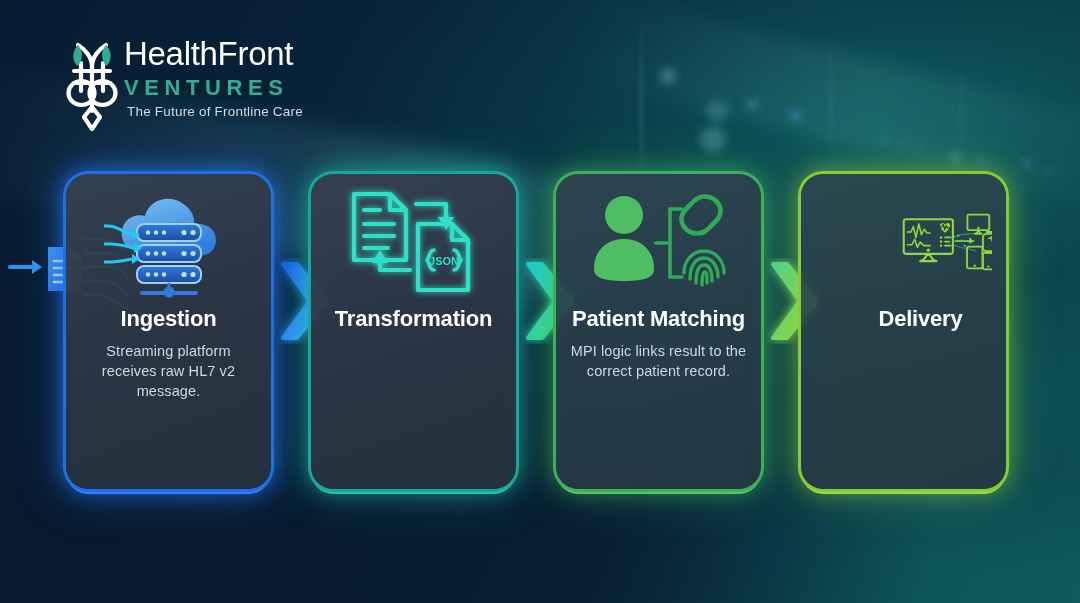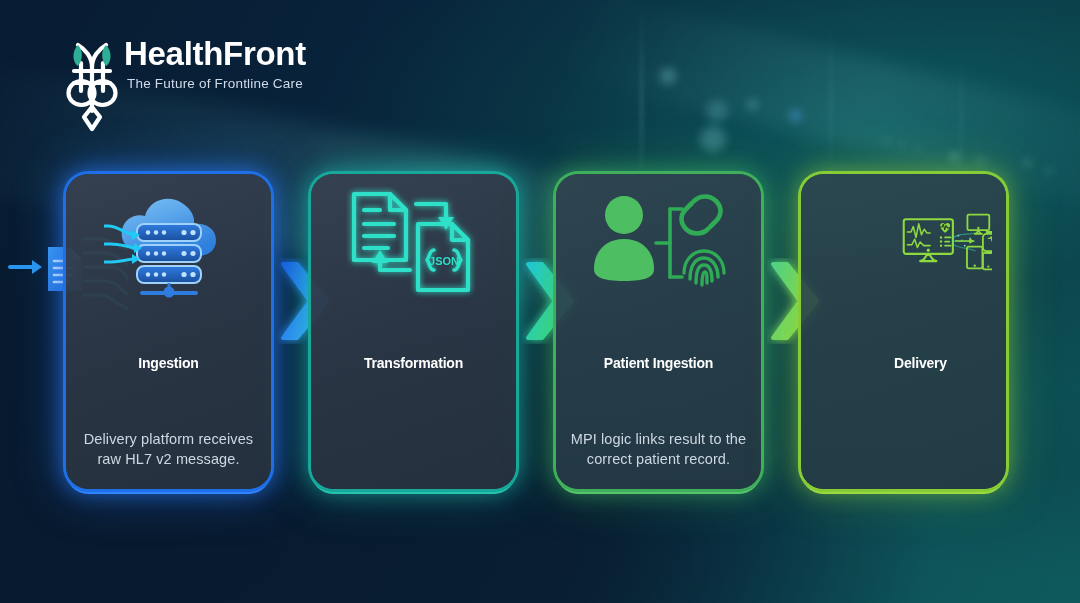--- a/index.html
+++ b/index.html
@@ -46,21 +46,21 @@
     background:linear-gradient(180deg, rgba(150,240,240,0) 0%, rgba(150,240,240,.22) 55%, rgba(150,240,240,0) 100%);
     filter:blur(2px); opacity:.5;
   }
   .bokeh{ position:absolute; border-radius:50%; filter:blur(5px); pointer-events:none; }
 
   
   #logo-block{ position:absolute; left:64px; top:33px; width:320px; height:110px; }
   #logo-mark{ position:absolute; left:0; top:0; }
   #logo-text{ position:absolute; left:60px; top:1px; }
   .brand-main{
-    font-size:33px; font-weight:bold; color:#ffffff; letter-spacing:-0.3px;
+    font-size:33px; font-weight:normal; color:#ffffff; letter-spacing:-0.3px;
     line-height:40px; white-space:nowrap;
   }
   .brand-sub{
     font-size:22px; font-weight:bold; color:#2fae96; letter-spacing:5.6px;
     line-height:28px; white-space:nowrap;
   }
   .brand-tag{
     font-size:13.5px; color:#cfdbe6; letter-spacing:.2px;
     line-height:20px; margin-top:0; margin-left:3px; white-space:nowrap;
   }
@@ -70,25 +70,25 @@
 
   .card{
     position:absolute; top:4px; width:205px; height:315px;
     border-radius:22px;
     background:linear-gradient(160deg, rgba(54,65,80,0.96) 0%, rgba(44,55,70,0.95) 45%, rgba(38,49,63,0.96) 100%);
     padding:0 14px;
     display:flex; flex-direction:column; align-items:center;
     overflow:visible;
   }
   .card-content{ position:relative; z-index:3; width:100%; height:100%;
-    display:flex; flex-direction:column; align-items:center;gap:44px; }
+    display:flex; flex-direction:column; align-items:center; }
   .icon-wrap{ height:128px; display:flex; align-items:center; justify-content:center;
     width:100%; margin-top:4px; position:relative; }
   .card-title{
-    font-size:14px; font-weight:bold; color:#ffffff; text-align:center;
+    font-size:22px; font-weight:bold; color:#ffffff; text-align:center;
     line-height:26px; letter-spacing:-0.2px;
   }
   .card-desc{
     font-size:14.5px; color:#ced8e2; text-align:center; line-height:20px;
     margin-top:9px; letter-spacing:.1px;
   }
 
   
   #card-0{ left:66px; box-shadow:0 0 0 3px #1f6fe8, 0 5px 0 0 #2f85ff, 0 0 22px 2px rgba(40,120,245,.75), 0 0 48px 6px rgba(40,120,245,.35); }
   #card-1{ left:311px; box-shadow:0 0 0 3px #17a89b, 0 5px 0 0 #25c2ae, 0 0 22px 2px rgba(30,200,185,.6), 0 0 48px 6px rgba(30,200,185,.28); }
@@ -146,20 +146,21 @@
           <ellipse cx="17.5" cy="60" rx="13" ry="12"></ellipse>
           <ellipse cx="38.5" cy="60" rx="13" ry="12"></ellipse>
           <path d="M28 74 L36 84 L28 96 L20 84 Z"></path>
         </g>
         <path d="M14 12 C8 18 8 28 13.5 33 C19 28 19.5 17.5 14 12 Z" fill="#2fae96"></path>
         <path d="M42 12 C48 18 48 28 42.5 33 C37 28 36.5 17.5 42 12 Z" fill="#2fae96"></path>
       </svg>
     </div>
     <div id="logo-text">
       <div class="brand-main">HealthFront</div>
+      <div class="brand-sub">VENTURES</div>
       <div class="brand-tag">The Future of Frontline Care</div>
     </div>
   </div>
 
   <div id="flow">
 
     <div id="inflow">
       <svg width="120" height="100" viewBox="0 0 120 100">
         <defs>
           <linearGradient id="gdoc" x1="0" y1="0" x2="1" y2="1">
@@ -237,21 +238,21 @@
               <path d="M-6 76 H4 C14 76 20 74 30 73"></path>
             </g>
             <g fill="#21c9f5">
               <path d="M28 44 L36 49 L28 54 Z"></path>
               <path d="M30 57 L38 62 L30 67 Z"></path>
               <path d="M28 68 L36 73 L28 78 Z"></path>
             </g>
           </svg>
         </div>
         <div class="card-title">Ingestion</div>
-        <div class="card-desc">Delivery platform receives raw HL7 v2 message.</div>
+        <div class="card-desc">Streaming platform receives raw HL7 v2 message.</div>
       </div>
     </div>
 
     <div class="chev" id="chev-0">
       <svg width="56" height="86" viewBox="0 0 56 86">
         <defs>
           <linearGradient id="gc1" x1="0" y1="0" x2="1" y2="1">
             <stop offset="0" stop-color="#1a5fe0"></stop>
               <stop offset="1" stop-color="#3fb0ff"></stop>
           </linearGradient>
@@ -345,21 +346,21 @@
               <path d="M120 42 C114 48 104 48 98 42 C92 36 92 28 98 22 L104 16"></path>
             </g>
             <g fill="none" stroke="#2faa55" stroke-width="3.4" stroke-linecap="round">
               <path d="M96 86 C96 74 104 64 116 64 C128 64 136 74 136 86"></path>
               <path d="M102 92 C102 78 108 71 116 71 C124 71 130 79 130 90"></path>
               <path d="M108 96 C108 84 111 78 116 78 C122 78 124 84 124 94"></path>
               <path d="M114 98 C114 90 115 85 117 85 C119 85 119 90 119 96"></path>
             </g>
           </svg>
         </div>
-        <div class="card-title">Patient Ingestion</div>
+        <div class="card-title">Patient Matching</div>
         <div class="card-desc">MPI logic links result to the correct patient record.</div>
       </div>
     </div>
 
     <div class="chev" id="chev-2">
       <svg width="56" height="86" viewBox="0 0 56 86">
         <defs>
           <linearGradient id="gc3" x1="0" y1="0" x2="1" y2="1">
             <stop offset="0" stop-color="#4fd18a"></stop>
               <stop offset="1" stop-color="#93d93c"></stop>

